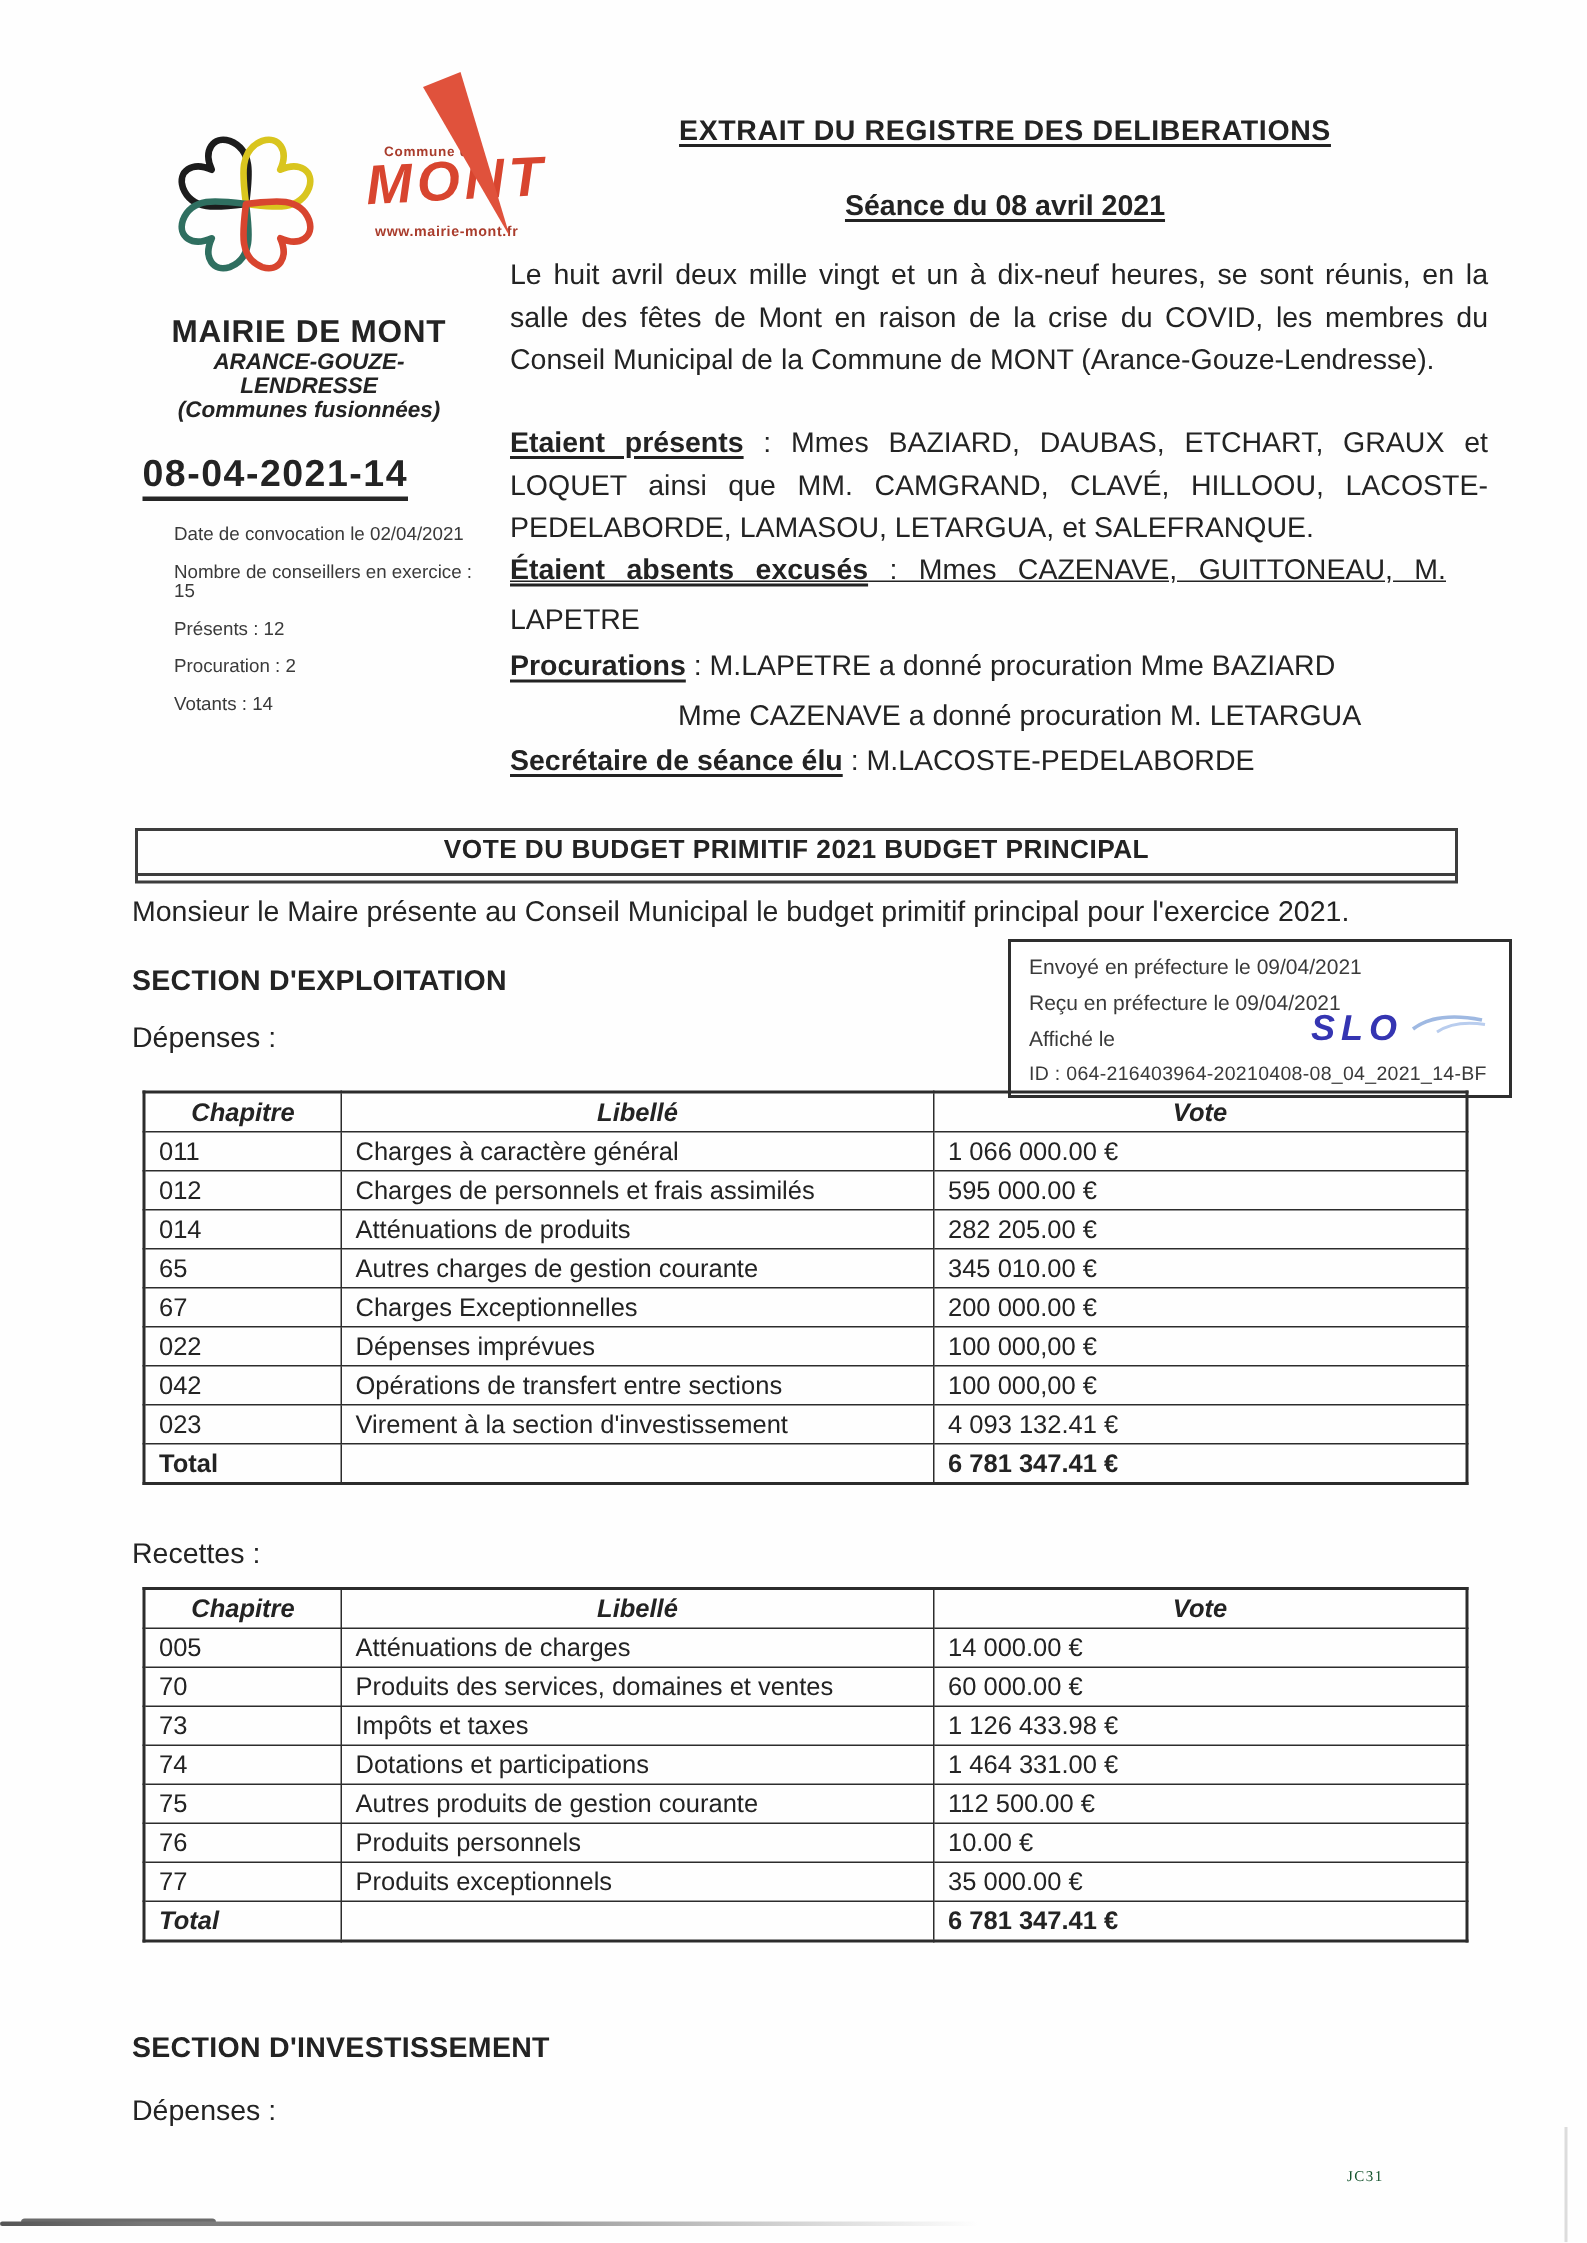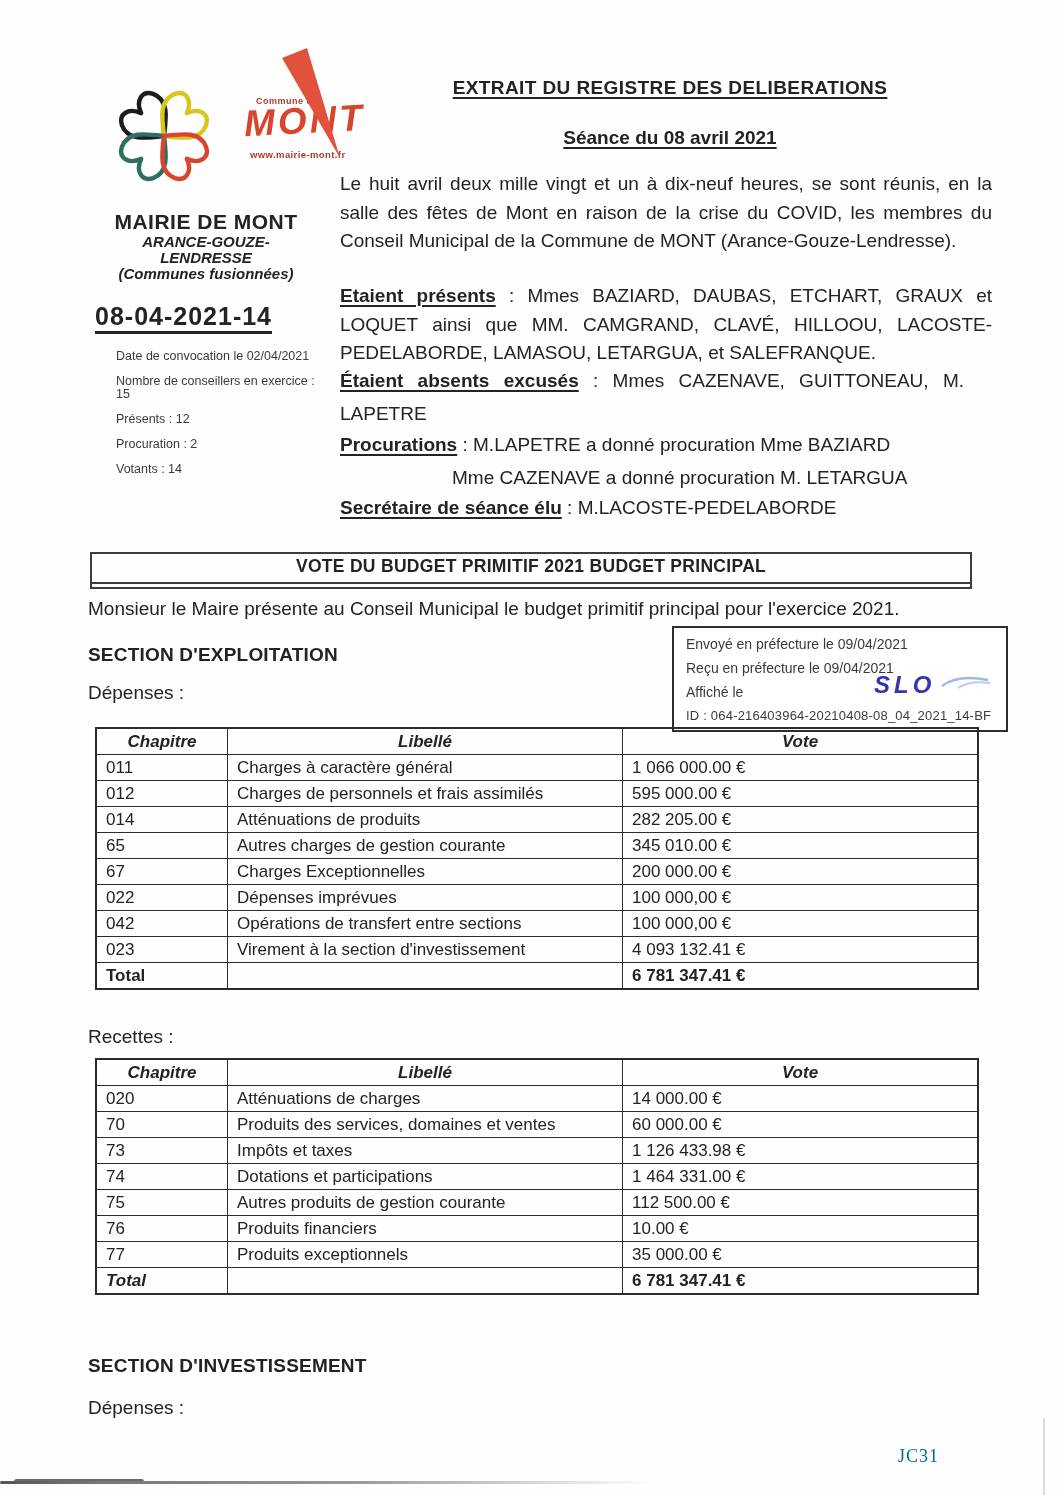--- a/index.html
+++ b/index.html
@@ -31,21 +31,21 @@
   .side-small{left:116px;top:349px;width:215px;font-size:12.5px;color:#3a3a3a;}
   .side-counts{left:116px;top:375px;width:215px;font-size:12.5px;color:#3a3a3a;line-height:13px;}
   .side-counts div{margin-bottom:12px;}
 
   
   .extract-title{left:350px;top:77px;width:640px;font-size:19px;letter-spacing:.4px;}
   .seance-title{left:350px;top:127px;width:640px;font-size:19px;}
   .para1{left:340px;top:170px;width:652px;font-size:19px;line-height:28.5px;}
   .presents{left:340px;top:282px;width:652px;font-size:19px;line-height:28.5px;}
   .absents{left:340px;top:364px;width:652px;font-size:19px;line-height:33px;}
-  .spread{word-spacing:9px;}
+  .spread{word-spacing:9px;text-decoration:underline;}
   .proc-line{left:340px;top:434px;width:660px;font-size:19px;}
   .proc-line2{left:452px;top:467px;width:560px;font-size:19px;}
   .secr-line{left:340px;top:497px;width:660px;font-size:19px;}
 
   
   .banner{left:90px;top:552px;width:878px;height:33px;border:2px solid #3d3d3d;}
   .banner-inner{margin:0;height:26px;border-bottom:2px solid #3d3d3d;text-align:center;font-size:17.5px;font-weight:bold;padding-top:2px;letter-spacing:.3px;}
 
   .presentation{left:88px;top:598px;width:880px;font-size:19px;}
   .section-head{font-size:19px;font-weight:bold;letter-spacing:.2px;}
@@ -71,21 +71,21 @@
   th.col-lib,td.col-lib{width:376px;}
   th.col-vote,td.col-vote{width:336px;}
   table.budget th{font-weight:bold;font-style:italic;text-align:center;font-size:17px;}
   td.col-chap{text-align:left;}
   td.col-vote{text-align:left;}
   tr.total-row td.col-chap{font-weight:bold;}
   tr.total-row td.col-vote{font-weight:bold;}
   table[data-table="recettes"] tr.total-row td.col-chap{font-style:italic;}
 
   
-  .page-code{left:898px;top:1446px;font-family:"Liberation Serif", serif;font-size:18px;color:#0369a1;letter-spacing:1px;}
+  .page-code{left:898px;top:1446px;font-family:"Liberation Serif", serif;font-size:10px;color:#14532d;letter-spacing:1px;}
   .scan-line{left:0px;top:1481px;width:652px;height:3px;background:linear-gradient(to right,#555 0%,#777 15%,#9a9a9a 55%,rgba(150,150,150,0) 100%);border-radius:2px;}
   .scan-blob{left:14px;top:1479px;width:130px;height:5px;background:#6b6b6b;border-radius:3px;}
   .scan-vline{left:1043px;top:1418px;width:2px;height:77px;background:#dcdcdc;}
 </style>
 </head>
 <body>
 
 <div class="page">
 
   <svg class="abs" style="left:106px;top:80px;" width="116" height="104" viewBox="0 0 116 104">
@@ -236,21 +236,21 @@
   <table class="budget tbl2" data-table="recettes">
     <thead>
       <tr>
         <th class="col-chap">Chapitre</th>
         <th class="col-lib">Libellé</th>
         <th class="col-vote">Vote</th>
       </tr>
     </thead>
     <tbody>
         <tr>
-          <td class="col-chap">020</td>
+          <td class="col-chap">005</td>
           <td class="col-lib">Atténuations de charges</td>
           <td class="col-vote">14 000.00 €</td>
         </tr>
         <tr>
           <td class="col-chap">70</td>
           <td class="col-lib">Produits des services, domaines et ventes</td>
           <td class="col-vote">60 000.00 €</td>
         </tr>
         <tr>
           <td class="col-chap">73</td>
@@ -262,21 +262,21 @@
           <td class="col-lib">Dotations et participations</td>
           <td class="col-vote">1 464 331.00 €</td>
         </tr>
         <tr>
           <td class="col-chap">75</td>
           <td class="col-lib">Autres produits de gestion courante</td>
           <td class="col-vote">112 500.00 €</td>
         </tr>
         <tr>
           <td class="col-chap">76</td>
-          <td class="col-lib">Produits financiers</td>
+          <td class="col-lib">Produits personnels</td>
           <td class="col-vote">10.00 €</td>
         </tr>
         <tr>
           <td class="col-chap">77</td>
           <td class="col-lib">Produits exceptionnels</td>
           <td class="col-vote">35 000.00 €</td>
         </tr>
         <tr class="total-row">
           <td class="col-chap">Total</td>
           <td class="col-lib"></td>

